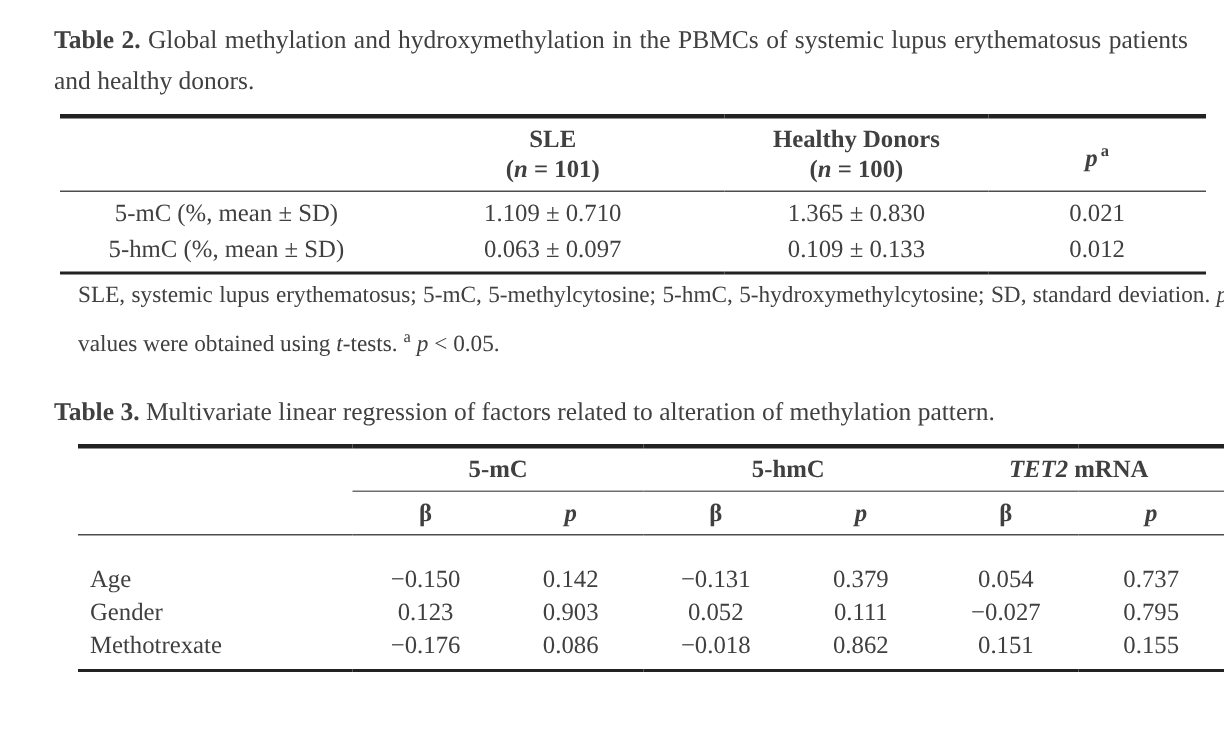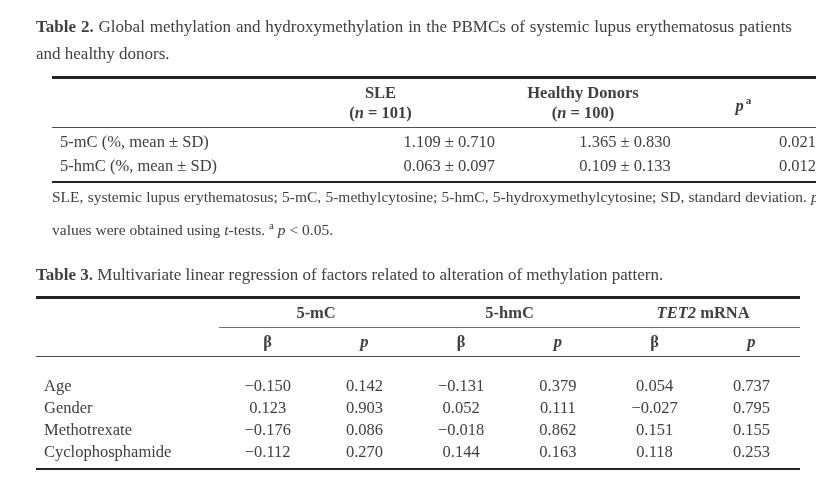--- a/index.html
+++ b/index.html
@@ -9,31 +9,31 @@
     overflow:hidden;
   }
   .caption { position:absolute; left:36px; width:756px; font-size:17px; line-height:27px; text-align:justify; }
   .caption .cap-label { font-weight:bold; }
   .fn { position:absolute; left:52px; width:772px; font-size:15.5px; line-height:29px; text-align:justify; }
   .it { font-style:italic; }
   table { border-collapse:collapse; table-layout:fixed; width:764px; }
   td, th { padding:0; font-weight:normal; }
 
   
-  .t2 { position:absolute; left:52px; top:76px; border-top:3px solid #222; border-bottom:2.5px solid #222; }
+  .t2 { position:absolute; left:40px; top:76px; border-top:3px solid #222; border-bottom:2.5px solid #222; }
   .t2 thead tr { border-bottom:1.5px solid #4d4d4d; }
   .t2 thead th { font-weight:bold; font-size:16.5px; line-height:20px; text-align:center; vertical-align:middle; height:48px; }
-  .t2 tbody td { font-size:16.5px; line-height:24px; text-align:right; }
+  .t2 tbody td { font-size:16.5px; line-height:24px; text-align:center; }
   .t2 tbody tr:first-child td { padding-top:2px; }
   .t2 tbody tr:last-child td { padding-bottom:3px; }
-  .t2 .stub, .t2 tbody td.stub { text-align:left; padding-left:8px; }
+  .t2 .stub, .t2 tbody td.stub { text-align:center; padding-left:8px; }
   .t2 sup, .hdr-sup { font-size:11px; font-weight:bold; vertical-align:super; margin-left:2px; }
 
   
-  .t3 { position:absolute; left:36px; top:296px; border-top:3px solid #222; border-bottom:2.5px solid #222; }
+  .t3 { position:absolute; left:52px; top:296px; border-top:3px solid #222; border-bottom:2.5px solid #222; }
   .t3 .grp-row th { font-weight:bold; font-size:16.5px; text-align:center; height:28px; vertical-align:middle; }
   .t3 .grp-row th.grp { border-bottom:1.5px solid #6e6e6e; }
   .t3 .sub-row { border-bottom:1.5px solid #4d4d4d; }
   .t3 .sub-row th { font-weight:bold; font-size:16.5px; text-align:center; height:28px; vertical-align:middle; }
   .t3 tbody td { font-size:16.5px; line-height:22px; text-align:center; }
   .t3 tbody tr:first-child td { padding-top:18px; }
   .t3 tbody tr:last-child td { padding-bottom:5px; }
   .t3 td.stub { text-align:left; padding-left:8px; }
 
   .fn sup { font-size:11px; vertical-align:super; margin-right:4px; }
@@ -132,26 +132,17 @@
       </tr>
       <tr>
         <td class="stub">Methotrexate</td>
         <td>−0.176</td>
         <td>0.086</td>
         <td>−0.018</td>
         <td>0.862</td>
         <td>0.151</td>
         <td>0.155</td>
       </tr>
-      <tr>
-        <td class="stub">Cyclophosphamide</td>
-        <td>−0.112</td>
-        <td>0.270</td>
-        <td>0.144</td>
-        <td>0.163</td>
-        <td>0.118</td>
-        <td>0.253</td>
-      </tr>
     </tbody>
   </table>
 
 
 </div>
 
 </body></html>

